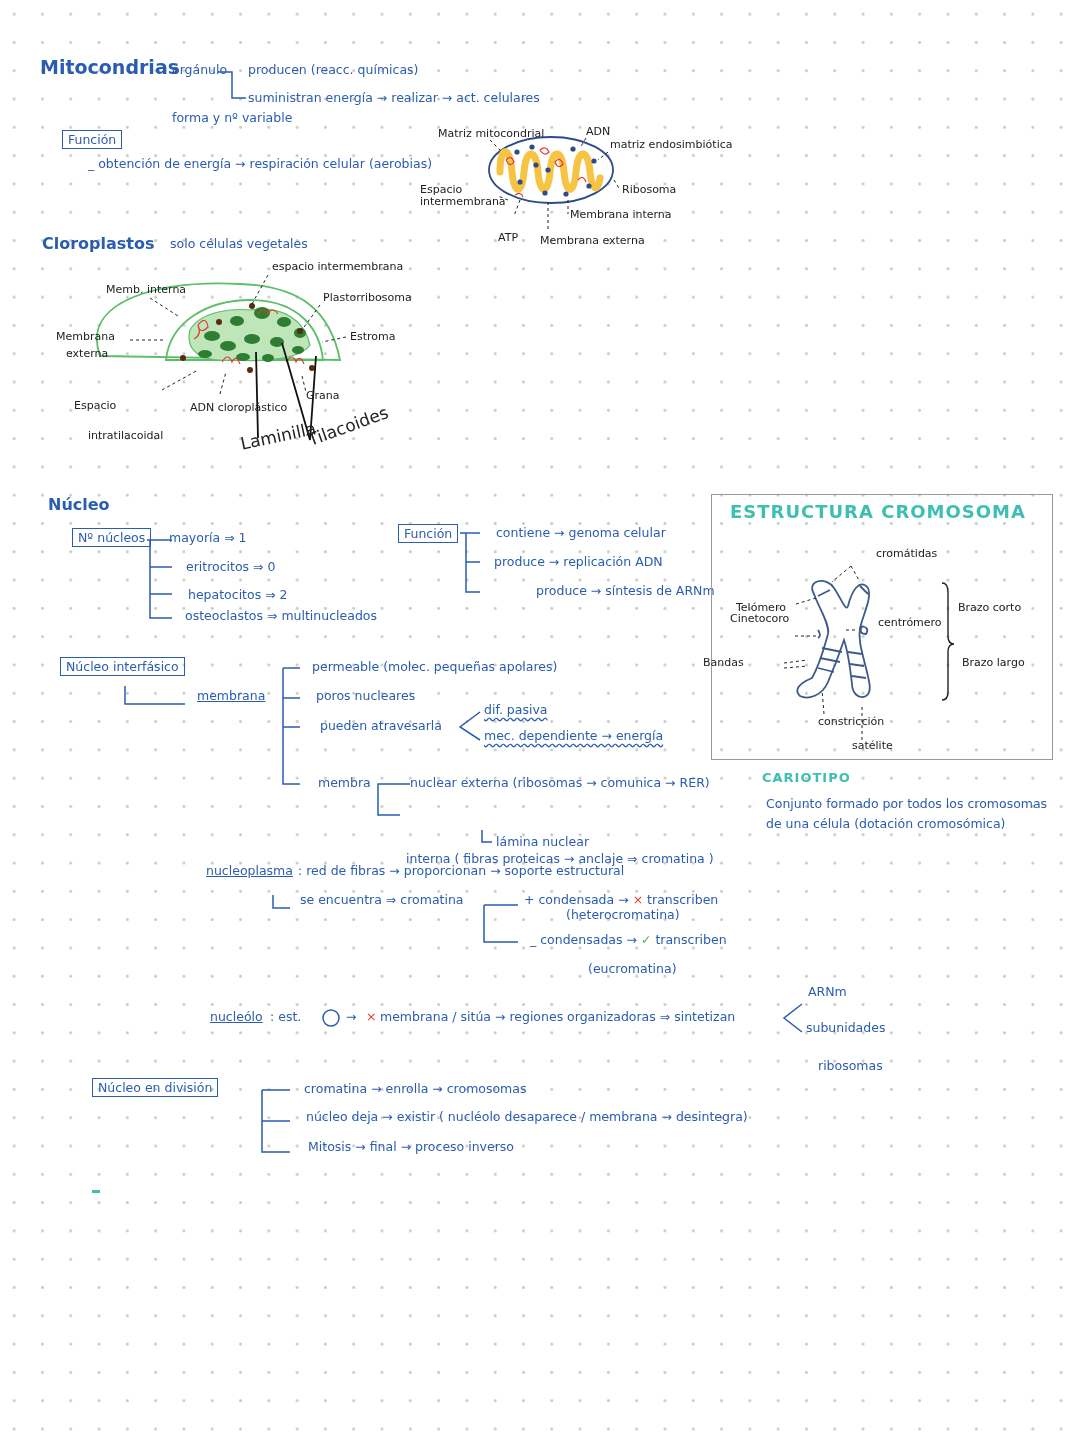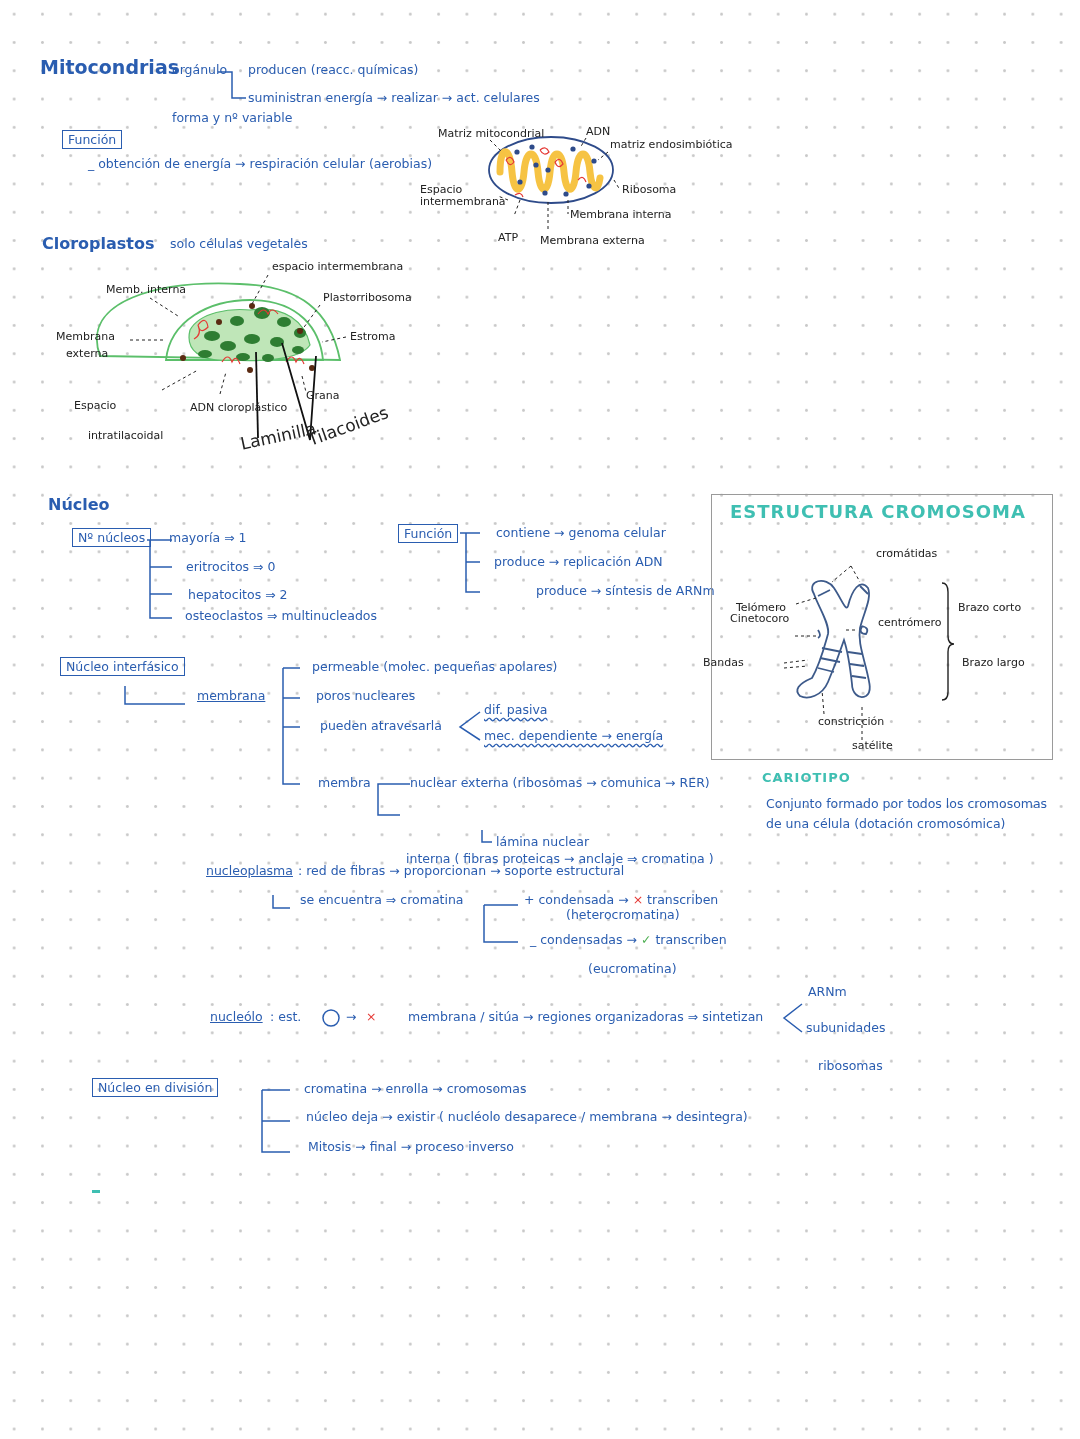--- a/index.html
+++ b/index.html
@@ -224,21 +224,21 @@
   <span>_ condensadas →</span>
   <span class="green">✓</span>
   <span>transcriben</span>
 </div>
 <div class="t" style="left:588px;top:963px;">(eucromatina)</div>
 
 <div class="t u" style="left:210px;top:1011px;">nucleólo</div>
 <div class="t" style="left:270px;top:1011px;">:  est.</div>
 <div class="t" style="left:346px;top:1011px;">→</div>
 <div class="t red" style="left:366px;top:1011px;">×</div>
-<div class="t" style="left:380px;top:1011px;margin-left:28px;">membrana / sitúa → regiones  organizadoras ⇒ sintetizan</div>
+<div class="t" style="left:380px;top:1011px;">membrana / sitúa → regiones  organizadoras ⇒ sintetizan</div>
 <div class="t" style="left:808px;top:986px;">ARNm</div>
 <div class="t" style="left:806px;top:1022px;">subunidades</div>
 <div class="t" style="left:818px;top:1039px;margin-top:21px;">ribosomas</div>
 
 <div class="box" style="left:92px;top:1078px;">Núcleo en división</div>
 <div class="t" style="left:304px;top:1083px;">cromatina → enrolla → cromosomas</div>
 <div class="t" style="left:306px;top:1111px;">núcleo deja → existir (  nucléolo desaparece / membrana → desintegra)</div>
 <div class="t" style="left:308px;top:1141px;">Mitosis → final → proceso inverso</div>
 
 <div class="card"></div>

